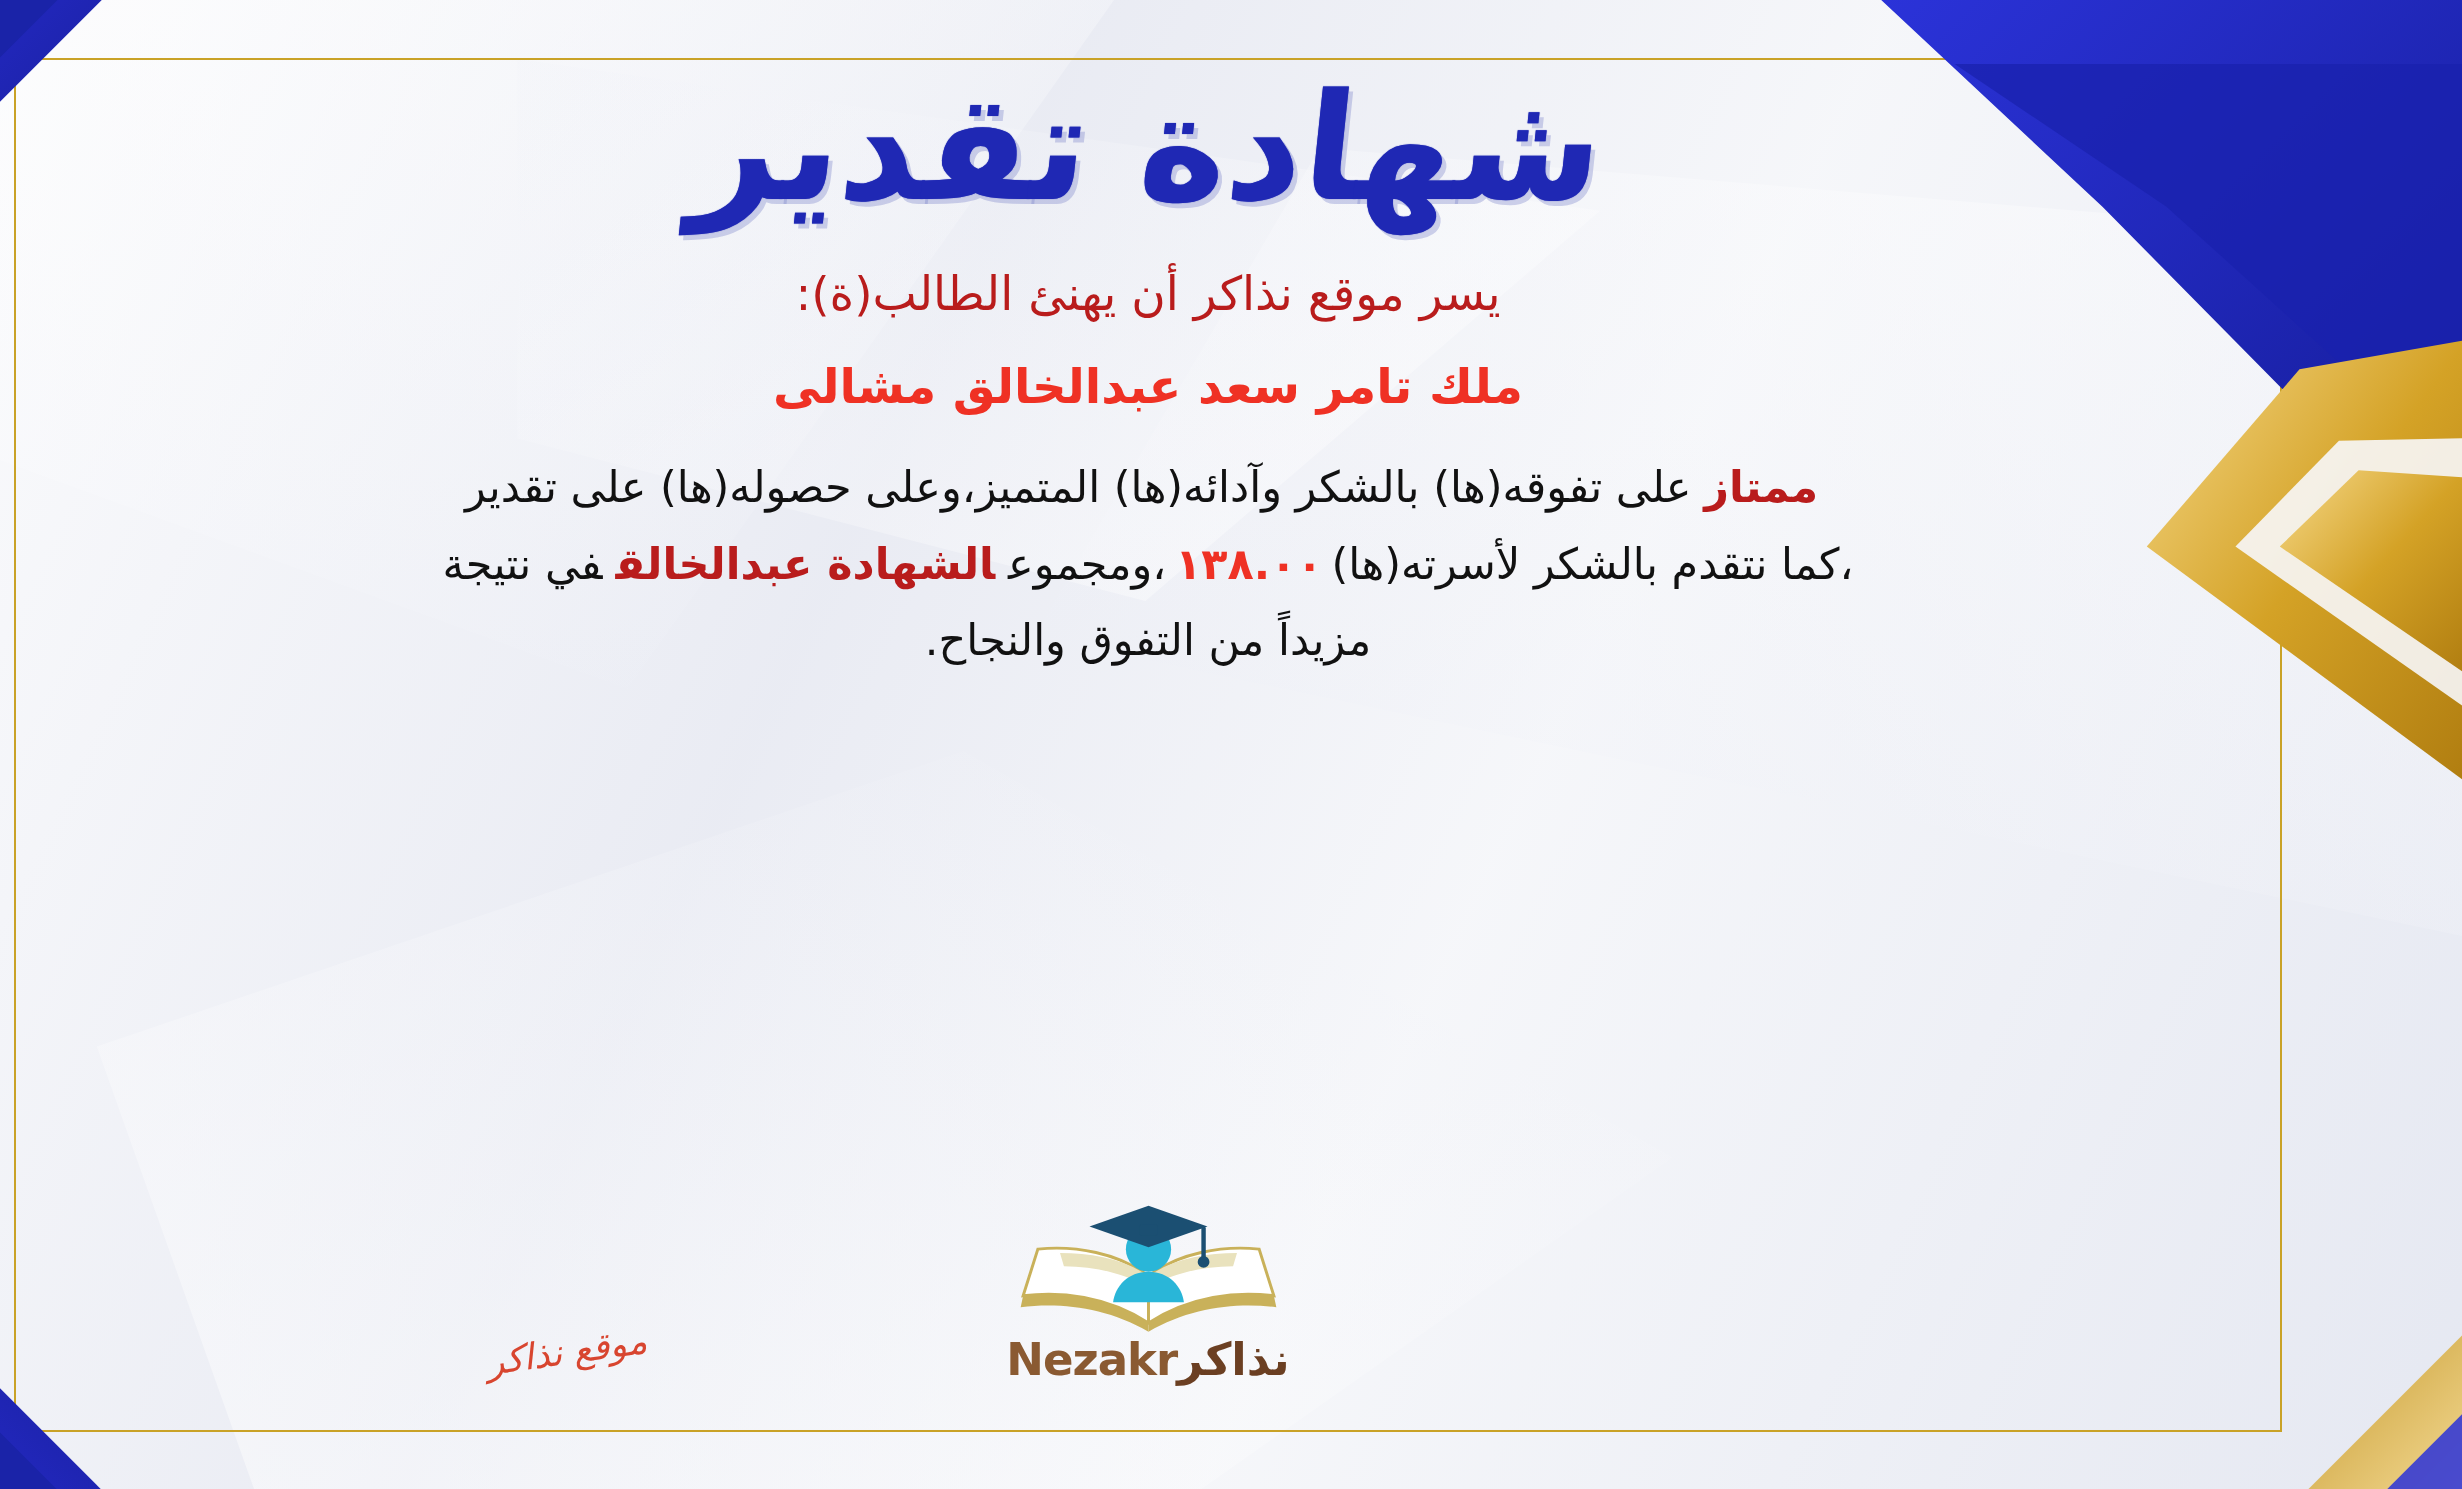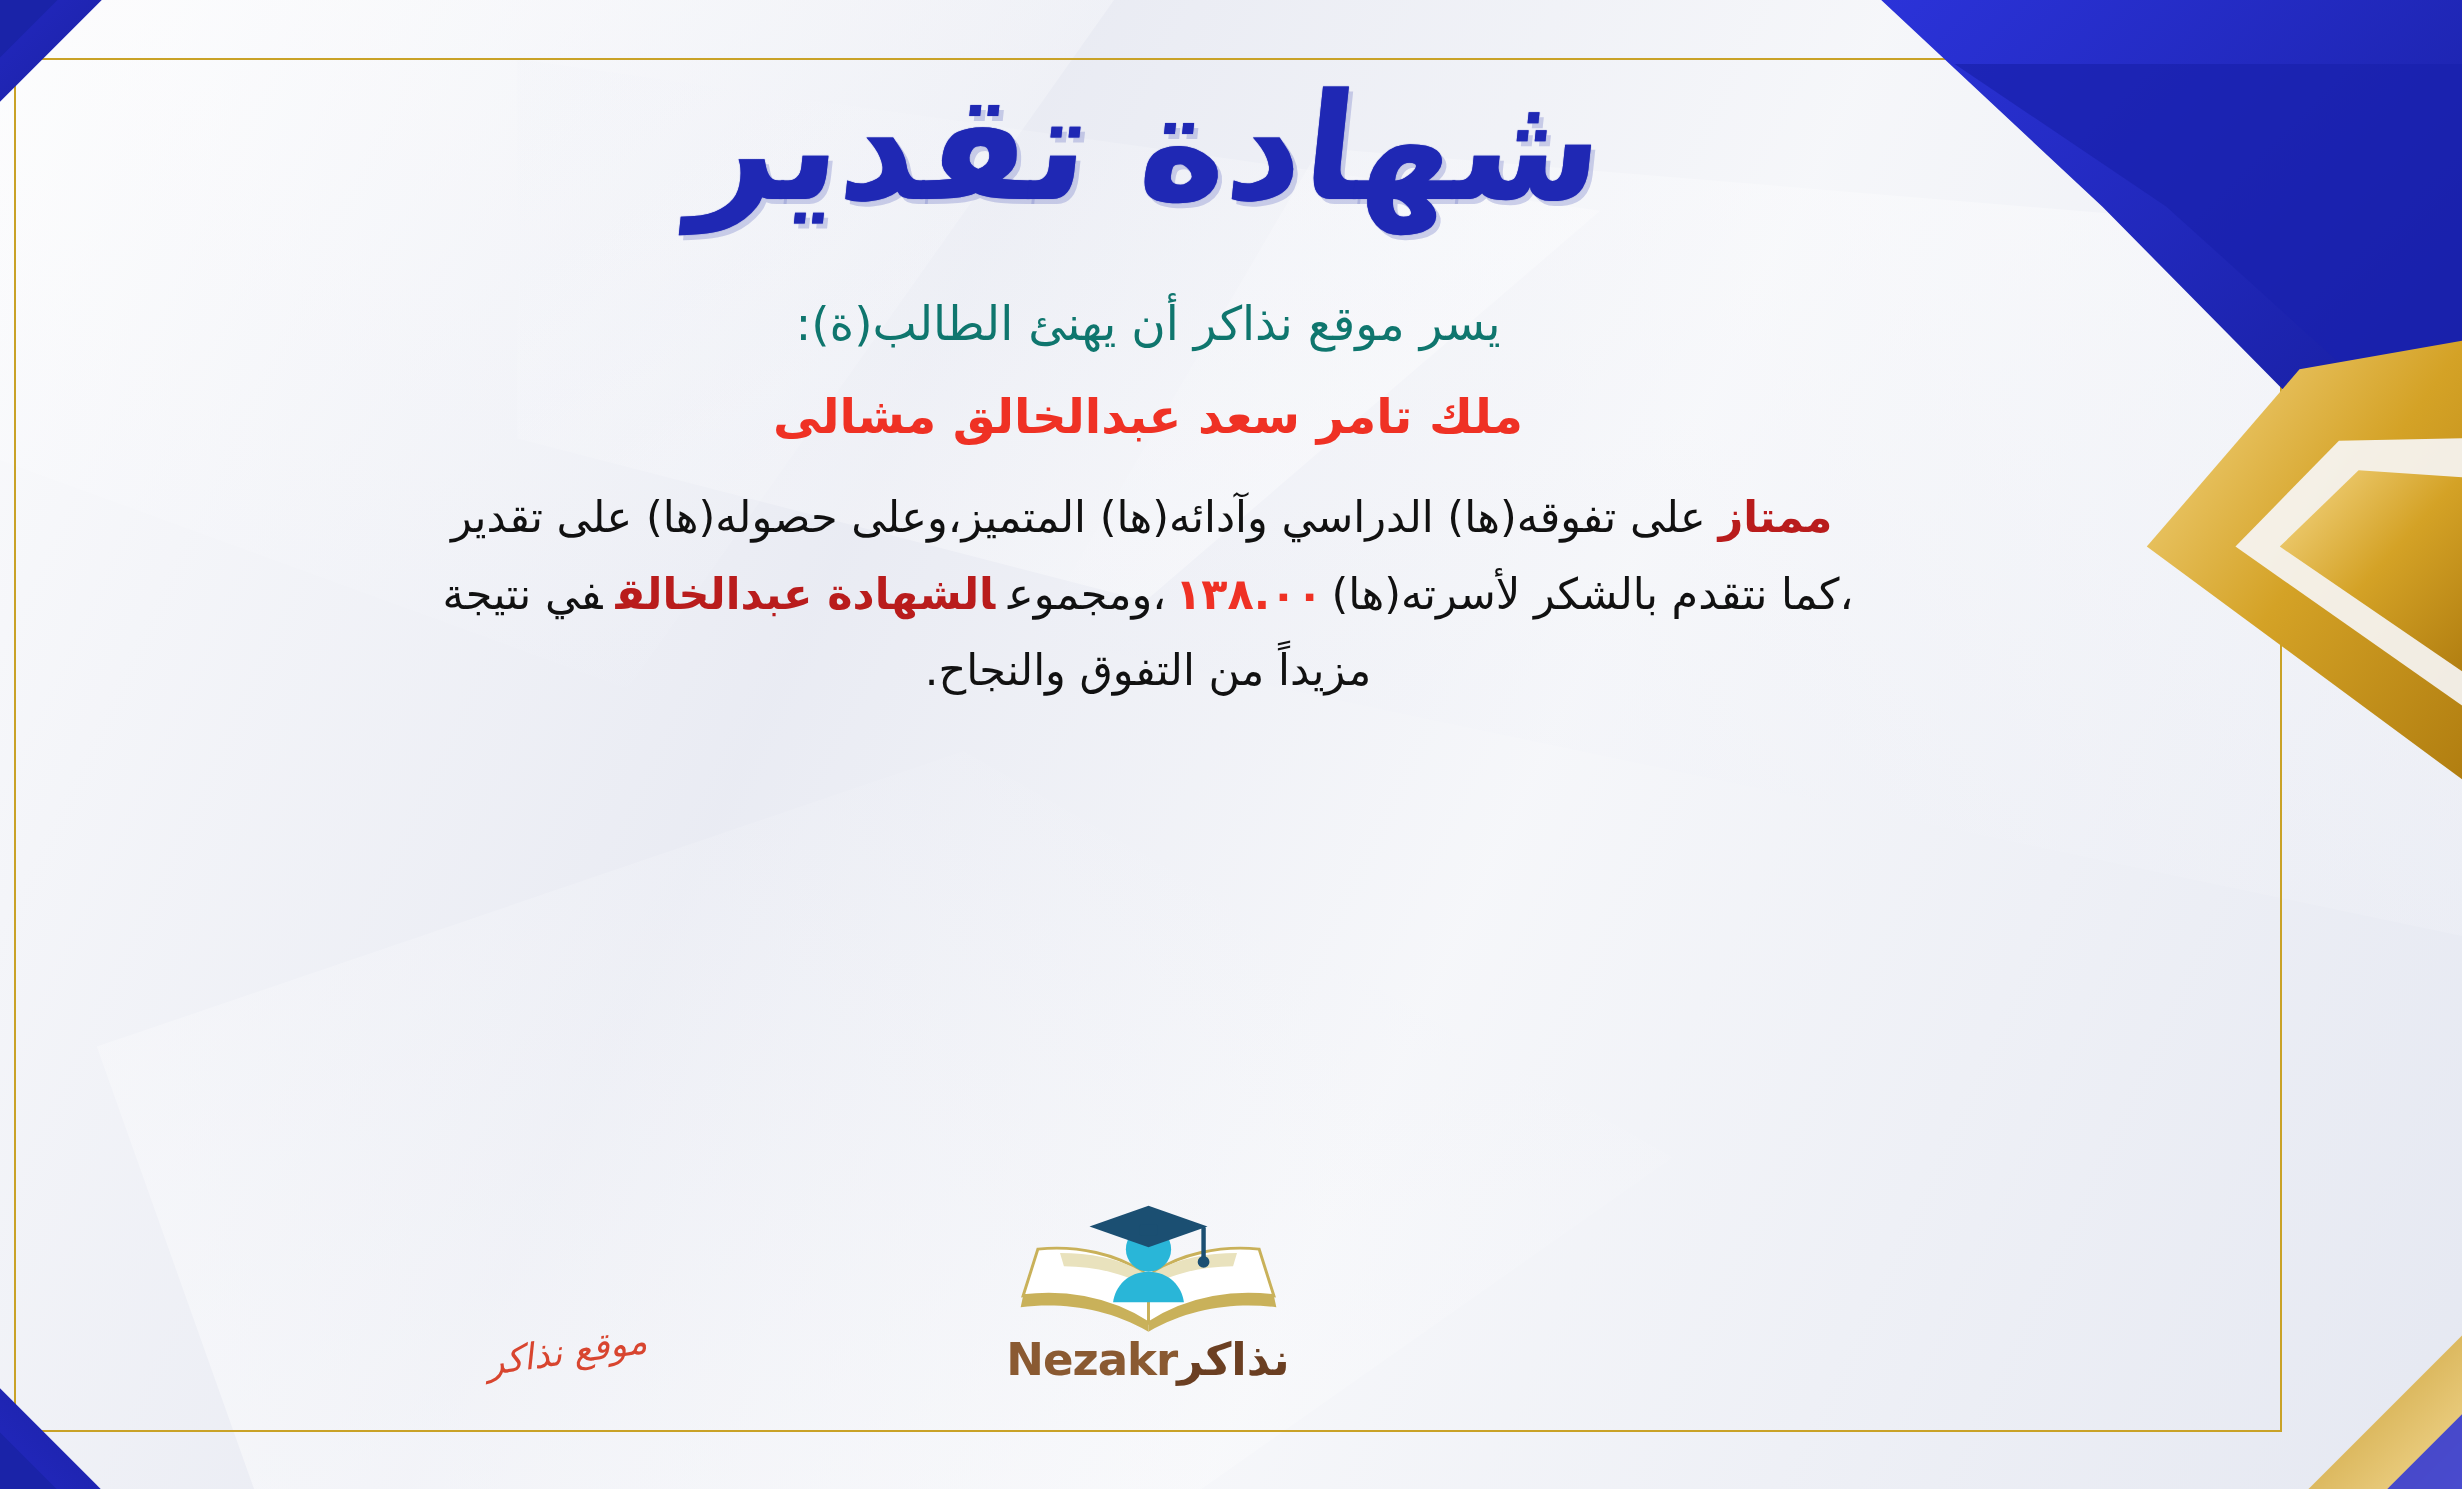--- a/index.html
+++ b/index.html
@@ -99,23 +99,23 @@
     color: #1f28b4;
     letter-spacing: -3px;
     line-height: 1;
     text-shadow:
       4.9px 4.9px 0 rgba(120,130,200,0.35),
       0 0 1px #1f28b4;
     transform: skewX(-6deg);
   }
 
   .line-congrats {
-    margin-top: 74px;
+    margin-top: 44px;
     font-size: 47px;
-    color: #0f766e;
+    color: #b91c1c;
     font-weight: 500;
   }
 
   .student-name {
     margin-top: 37px;
     font-size: 48px;
     color: #ef3124;
     font-weight: 600;
     text-align: right;
   }
@@ -271,21 +271,21 @@
   <div class="content">
 
     <div class="title">شهادة تقدير</div>
 
     <div class="line-congrats">يسر موقع نذاكر أن يهنئ الطالب(ة):</div>
 
     <div class="student-name">ملك تامر سعد عبدالخالق مشالى</div>
 
     <div class="body-block">
       <p>
-        <span class="hl">ممتاز</span><span>على تفوقه(ها) الدراسي وآدائه(ها) المتميز،وعلى حصوله(ها) على تقدير</span>
+        <span class="hl">ممتاز</span><span>على تفوقه(ها) بالشكر وآدائه(ها) المتميز،وعلى حصوله(ها) على تقدير</span>
       </p>
       <p>
         <span>،كما نتقدم بالشكر لأسرته(ها)</span><span class="hl-num">١٣٨.٠٠</span><span>،ومجموع</span><span class="hl">الشهادة عبدالخالق</span><span>في نتيجة</span>
       </p>
       <p>مزيداً من التفوق والنجاح.</p>
     </div>
   </div>
 
   <div class="footer">
 

